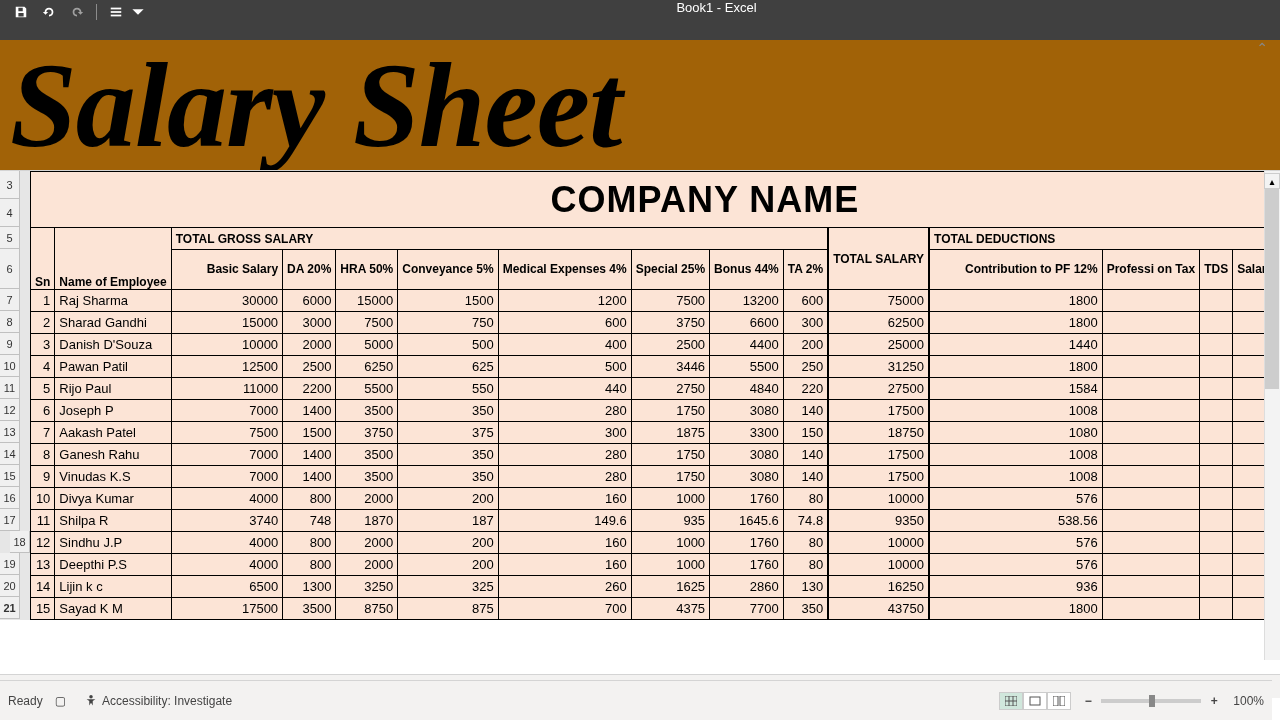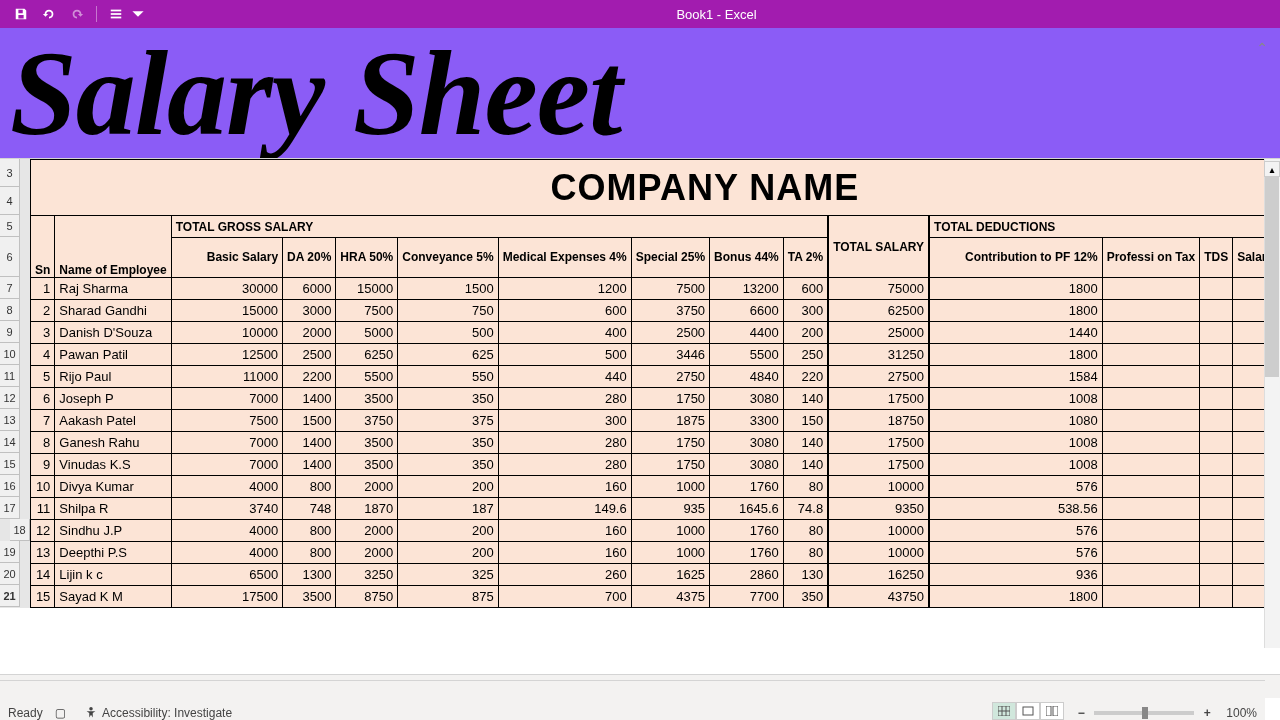--- a/index.html
+++ b/index.html
@@ -1,31 +1,31 @@
 <!DOCTYPE html>
 <html><head>
 <meta charset="utf-8">
 <style>
 * { margin: 0; padding: 0; box-sizing: border-box; }
 body { font-family: "Segoe UI", Tahoma, sans-serif; font-size: 12px; background: #fff; width: 1280px; height: 720px; overflow: hidden; position: relative; }
 
 
-.titlebar { background: #a21caf; height: 28px; display: flex; align-items: center; color: #fff; }
+.titlebar { background: #404040; height: 40px; display: flex; align-items: flex-start; color: #fff; }
 .qat { display: flex; align-items: center; gap: 2px; padding: 0 8px; }
 .qat-btn { width: 26px; height: 24px; display: flex; align-items: center; justify-content: center; cursor: pointer; }
 .qat-btn svg { width: 14px; height: 14px; fill: #fff; }
 .qat-btn.disabled svg { opacity: .5; }
 .title-center { flex: 1; text-align: center; font-size: 13px; }
 .title-right { display: flex; align-items: center; gap: 4px; padding-right: 4px; }
 .signin { background: #fff; color: #222; padding: 2px 10px; border: none; font-size: 12px; cursor: pointer; }
 .win-btn { width: 40px; height: 28px; display: flex; align-items: center; justify-content: center; cursor: pointer; }
 .win-btn svg { width: 12px; height: 12px; fill: #fff; stroke: #fff; }
 
 
-.big-title { background: #8b5cf6; padding: 6px 10px 4px 10px; }
+.big-title { background: #a16207; padding: 6px 10px 4px 10px; }
 .big-title span { font-family: Georgia, "Times New Roman", serif; font-style: italic; font-weight: 900; font-size: 120px; line-height: 1.0; letter-spacing: -1px; color: #000; display: block; }
 
 
 .collapse-caret { position: absolute; right: 12px; top: 40px; font-size: 14px; color: #888; cursor: pointer; }
 .vscroll-up { position: absolute; right: 4px; top: 190px; width: 16px; height: 16px; background:#f3f3f3; border:1px solid #ccc; font-size:10px; display:flex;align-items:center;justify-content:center; cursor:pointer;}
 
 
 .sheet-area { position: relative; height: 490px; overflow: hidden; background: #fff; border-top: 1px solid #d4d4d4; }
 .grid-wrap { display: flex; }
 .rowhdrs { display: flex; flex-direction: column; background: #e6e6e6; }
@@ -52,21 +52,21 @@
 .tab { padding: 3px 16px; background: #fff; border: 1px solid #ccc; border-bottom: none; font-size: 12px; cursor: pointer; position: relative; top: 1px; }
 .tab.active { border-bottom: 2px solid #217346; background: #fff; font-weight: normal; }
 .tab.inactive { background: #e7e7e7; }
 .tab-add { width: 24px; text-align: center; cursor: pointer; font-size: 14px; color: #555; margin-left: 4px; }
 .hscroll { margin-left: auto; display: flex; align-items: center; gap: 0; padding-right: 18px; }
 .hscroll-track { width: 600px; height: 14px; background: #f3f3f3; border: 1px solid #ccc; position: relative; }
 .hscroll-thumb { position: absolute; left: 0; top: 0; bottom: 0; width: 260px; background: #cdcdcd; }
 .hscroll-btn { width: 16px; height: 14px; border: 1px solid #ccc; background: #f3f3f3; font-size: 9px; display:flex;align-items:center;justify-content:center; cursor:pointer;}
 
 
-.statusbar { position: absolute; bottom: 0; left: 0; right: 15px; height: 40px; background: #f3f2f1; border-top: 1px solid #d4d4d4; display: flex; align-items: flex-end; font-size: 12px; color: #444; padding: 0 8px; }
+.statusbar { position: absolute; bottom: 0; left: 0; right: 8px; height: 40px; background: #f3f2f1; border-top: 1px solid #d4d4d4; display: flex; align-items: center; font-size: 12px; color: #444; padding: 0 8px; }
 .statusbar .spacer { flex: 1; }
 .view-btns { display: flex; gap: 0; margin-right: 10px; }
 .view-btn { width: 24px; height: 18px; border: 1px solid #ccc; display:flex;align-items:center;justify-content:center; cursor:pointer; background:#fff; }
 .view-btn.active { background:#d0e7dc; }
 .zoom { display: flex; align-items: center; gap: 6px; }
 .zoom-track { width: 100px; height: 4px; background: #ccc; position: relative; }
 .zoom-thumb { position: absolute; left: 48px; top: -4px; width: 6px; height: 12px; background: #888; }
 .zoom-btn { cursor: pointer; font-weight: bold; width: 14px; text-align:center;}
 
 .vscroll { position: absolute; right: 0; top: 0; bottom: 0; width: 16px; background: #f3f3f3; border-left:1px solid #ddd;}

